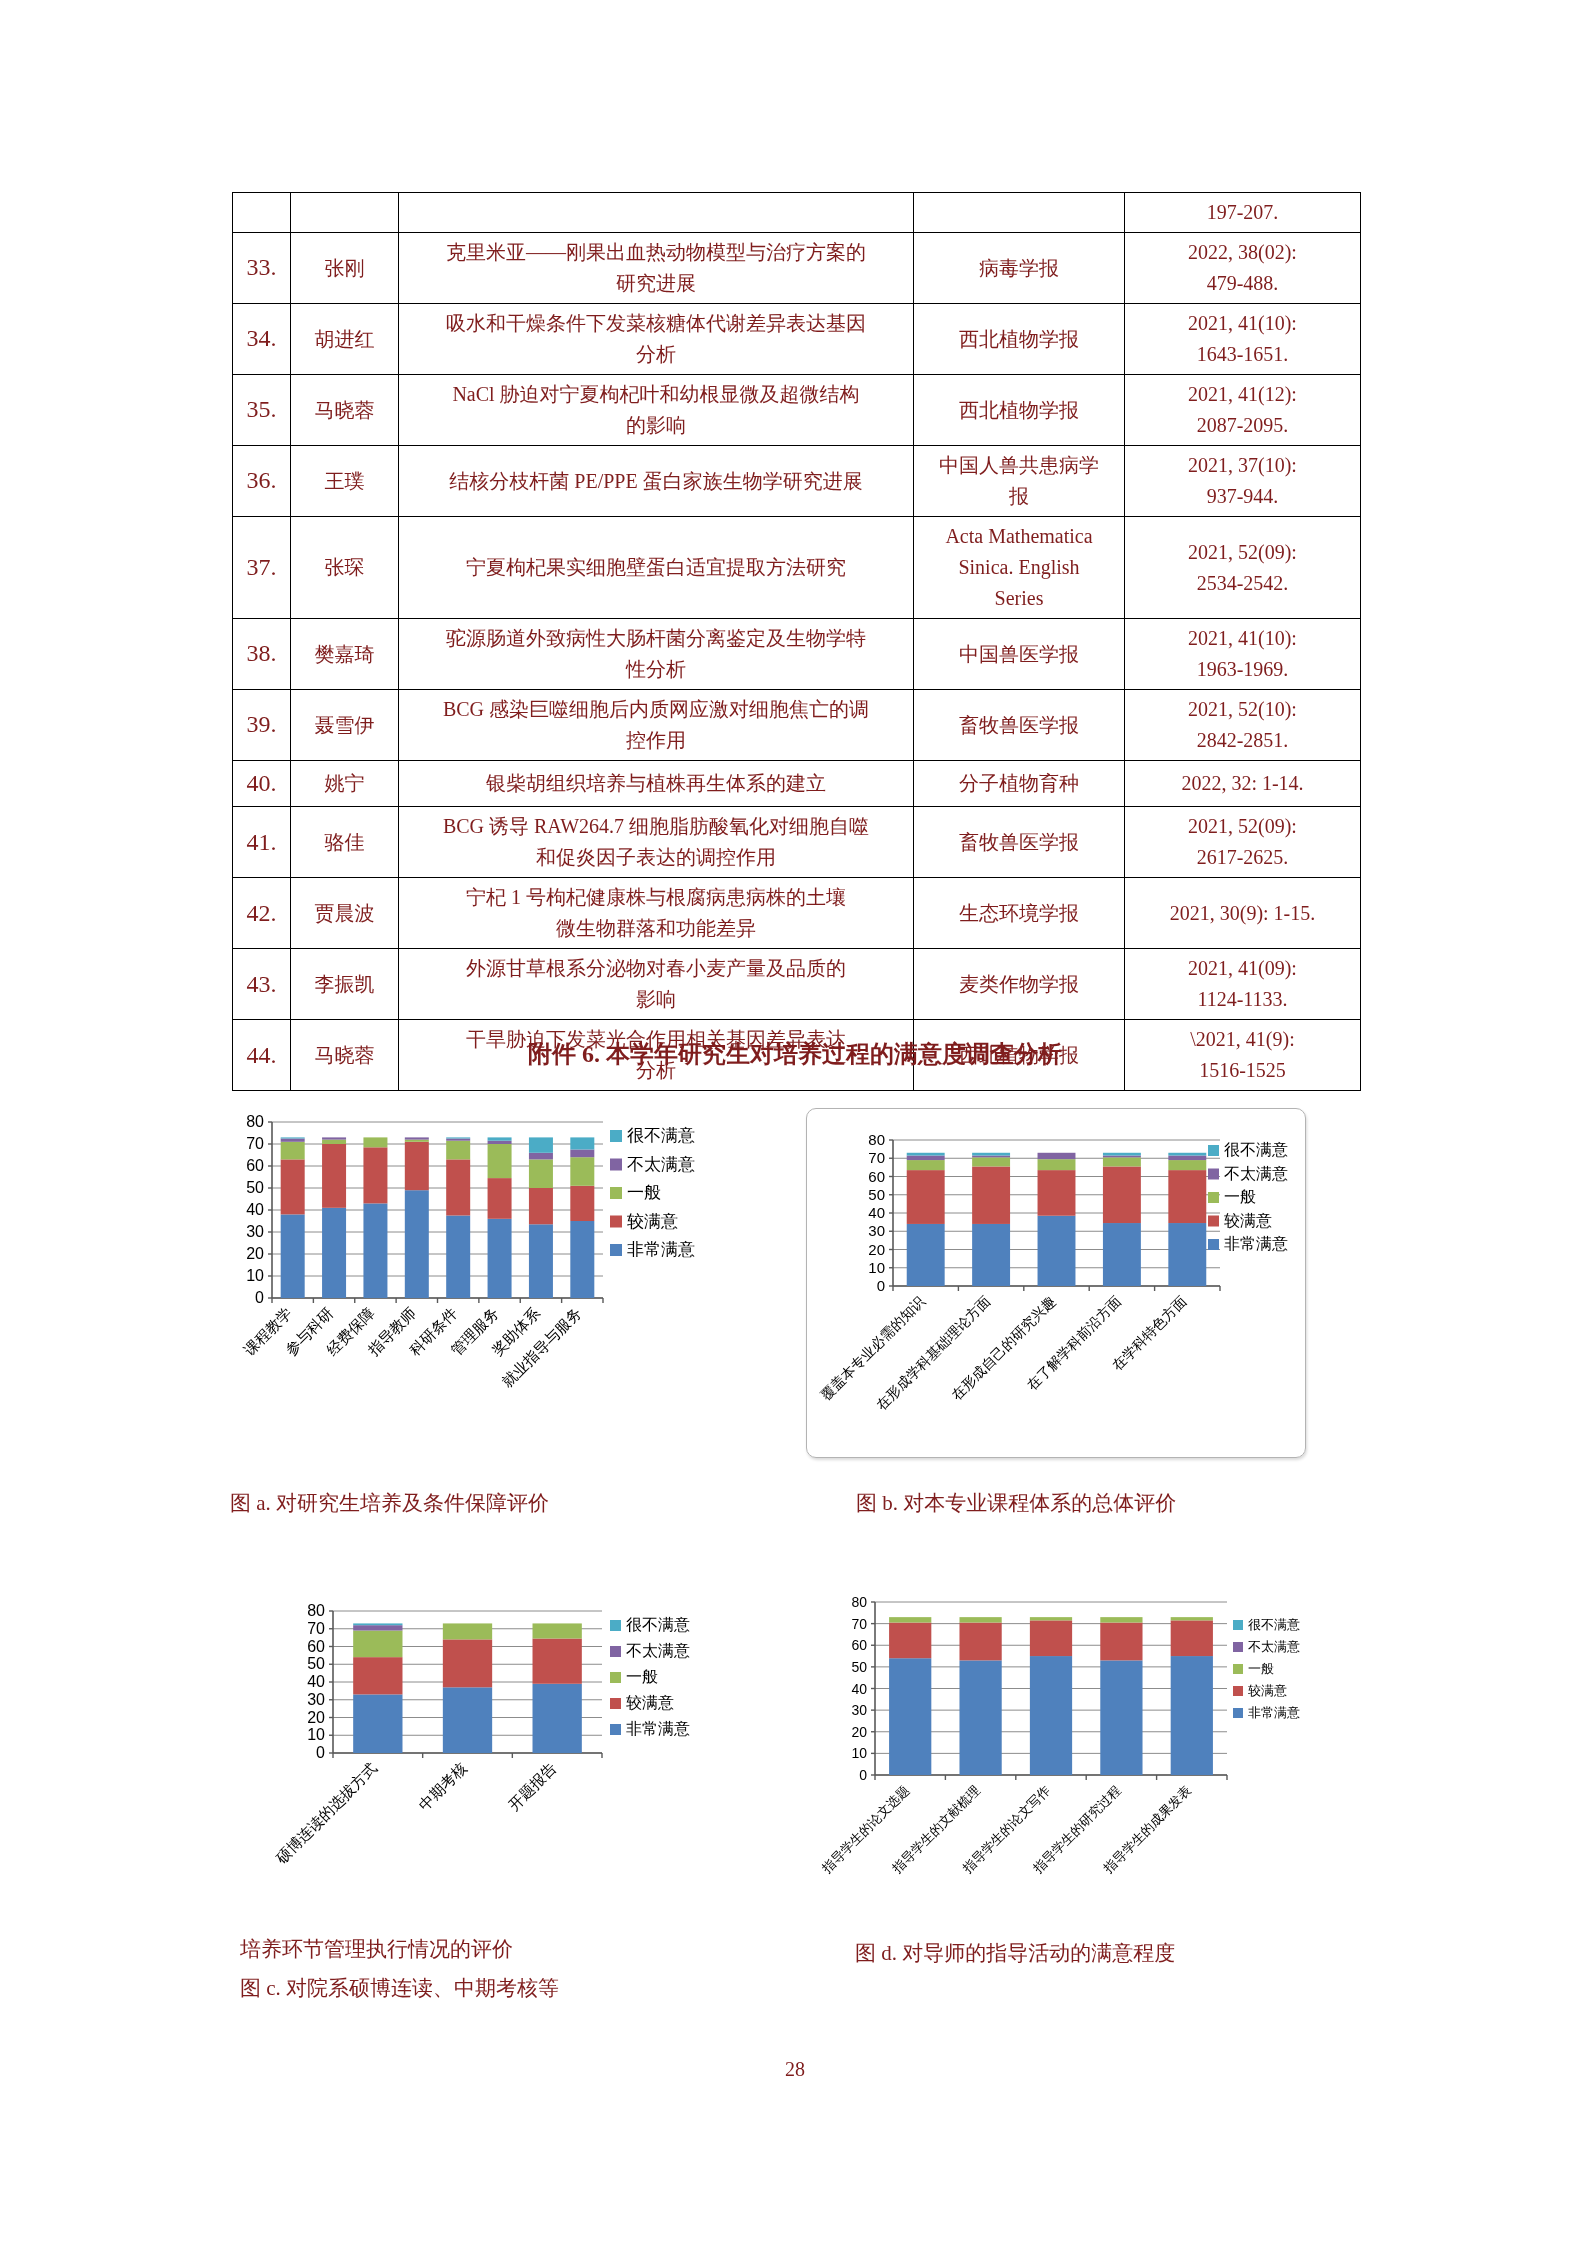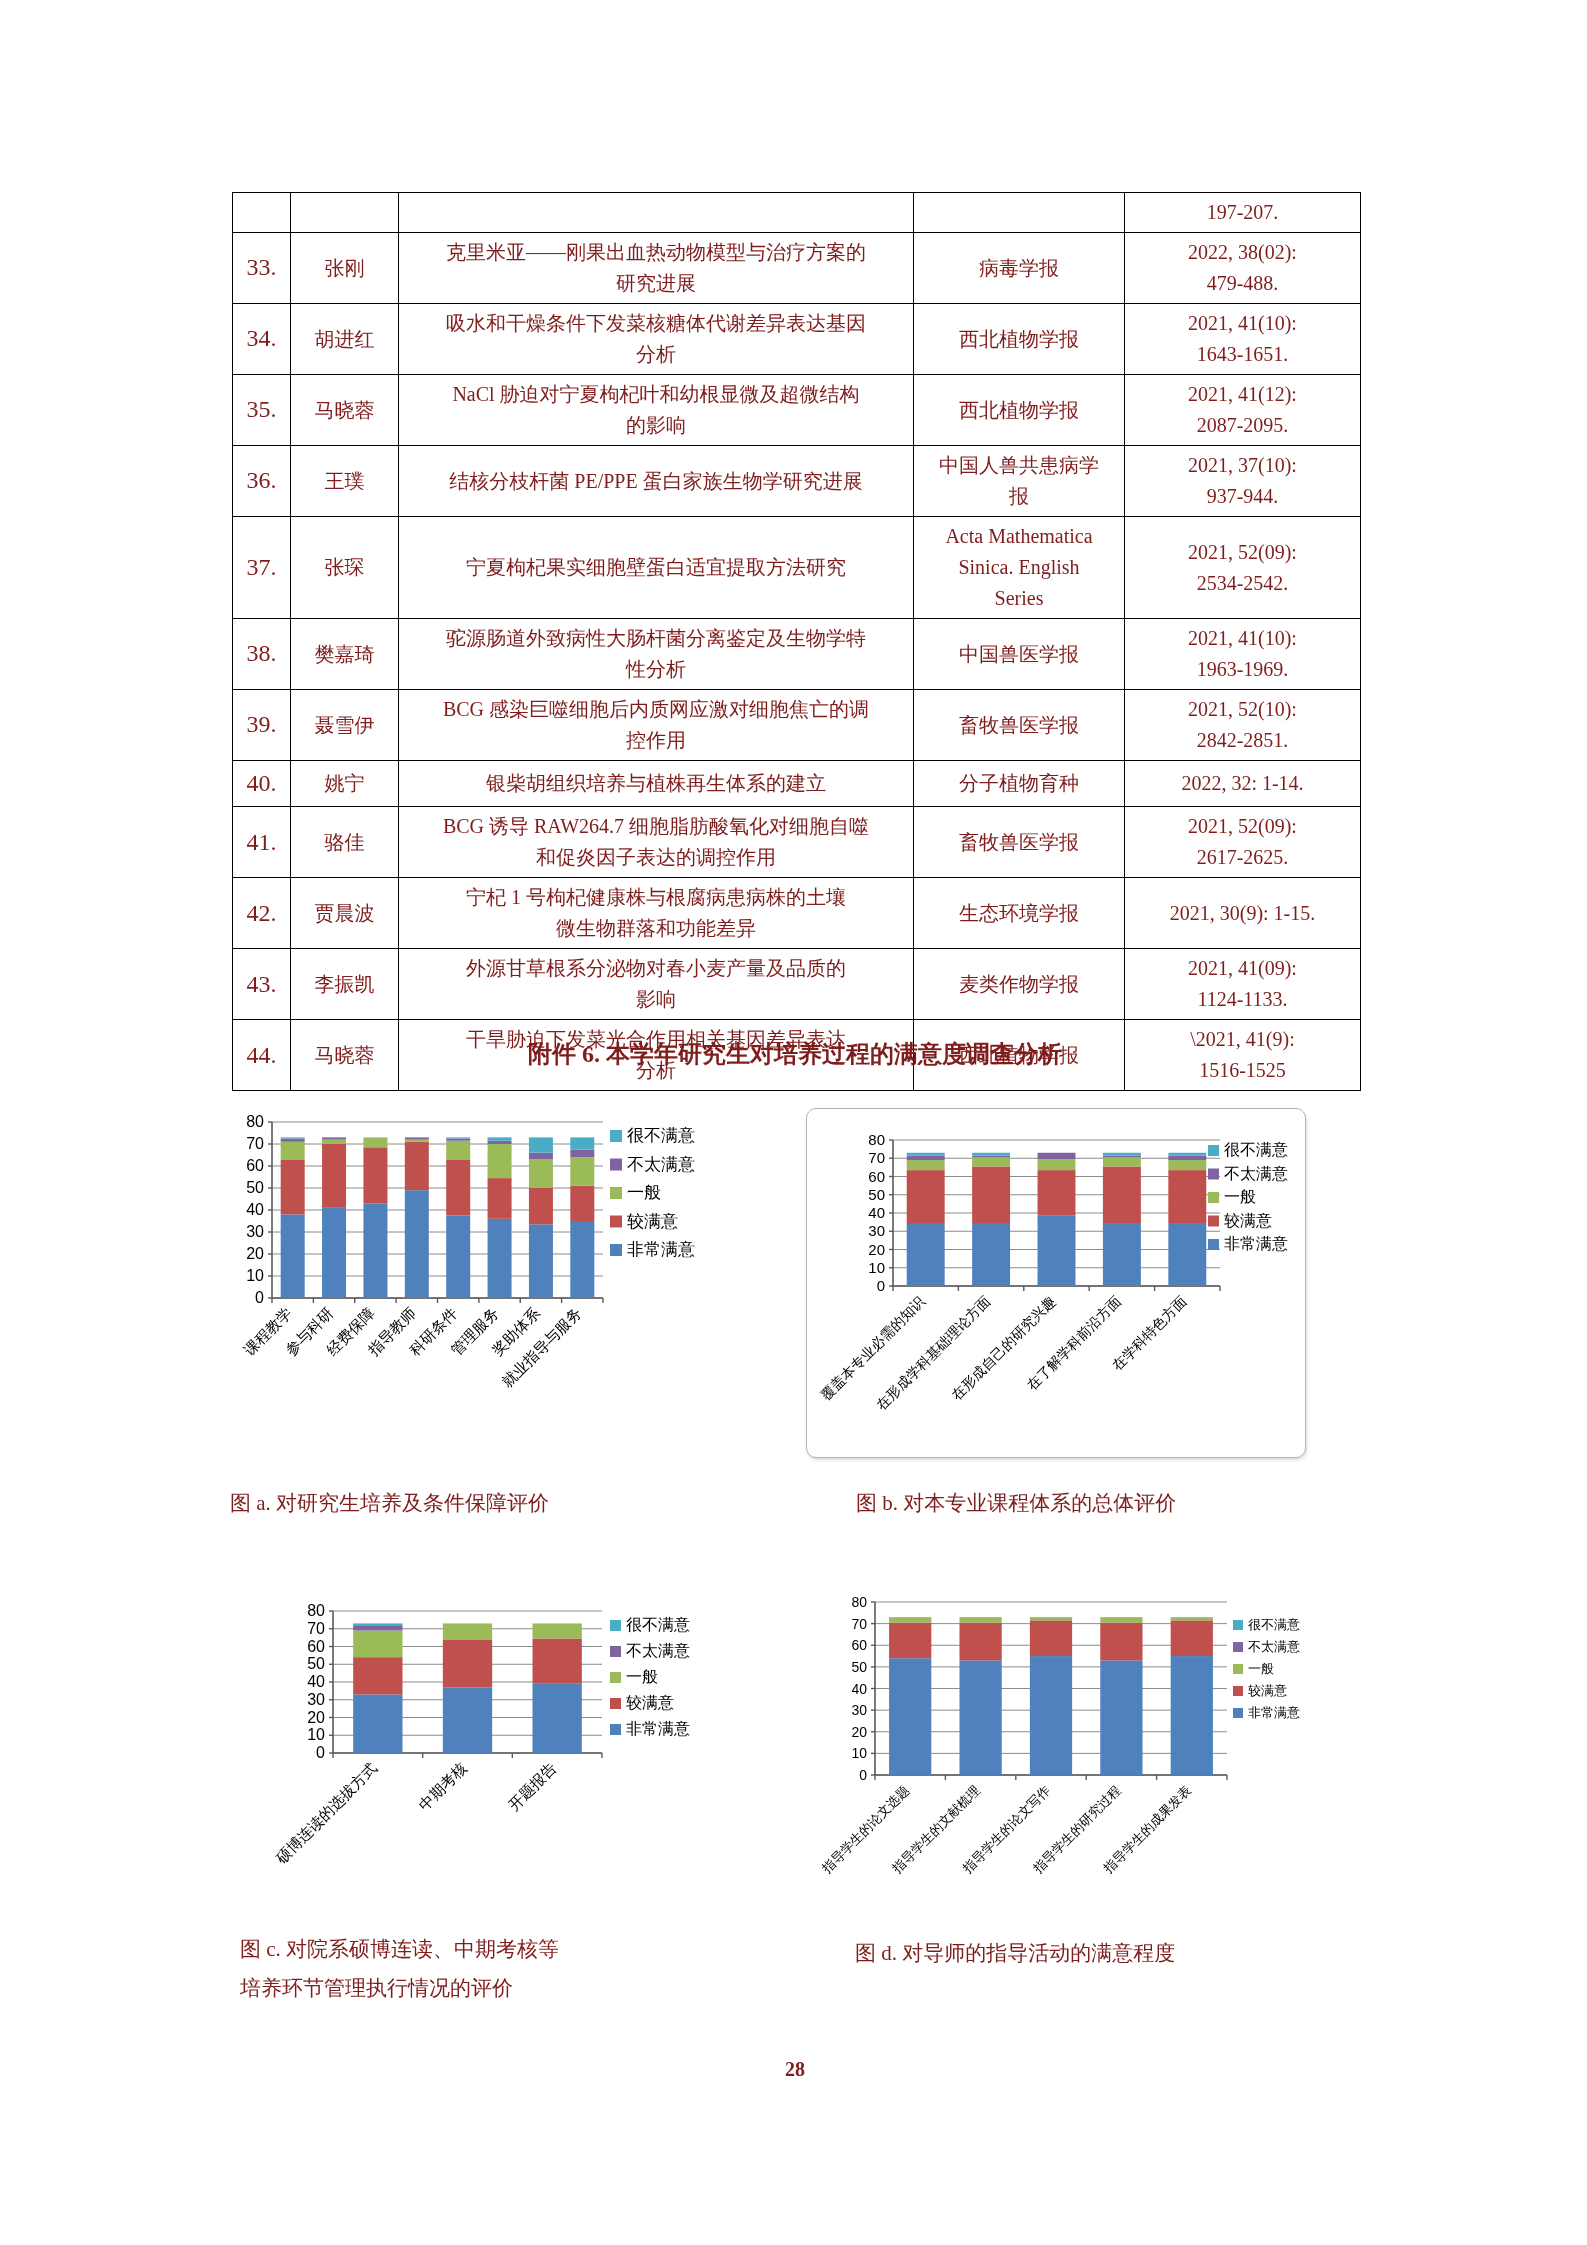--- a/index.html
+++ b/index.html
@@ -24,21 +24,21 @@
   .cap-c{left:240px;top:1930px;width:430px;}
   .cap-d{left:855px;top:1934px;width:440px;}
 
   
   .chart{position:absolute;}
   .chart svg{display:block;font-family:"Liberation Sans","DejaVu Sans",sans-serif;}
   .chart-frame{position:absolute;border:1px solid #b3b3b3;border-radius:10px;
                box-shadow:1px 2px 3px rgba(0,0,0,0.15);}
 
   .page-number{position:absolute;left:230px;top:2058px;width:1130px;text-align:center;
-               font-size:20px;font-weight:bold;}
+               font-size:20px;}
 </style>
 </head>
 <body>
 
 <div class="page">
 
   <div class="pub-table-wrap">
     <table class="pub">
       <colgroup>
         <col style="width:58px">
@@ -471,19 +471,19 @@
         <rect x="445" y="128" width="10" height="10" fill="#C0504D"></rect>
         <text x="460" y="137" font-size="13" fill="#000">较满意</text>
         <rect x="445" y="150" width="10" height="10" fill="#4F81BD"></rect>
         <text x="460" y="159" font-size="13" fill="#000">非常满意</text>
       </svg>
     </div>
 
   <div class="cap cap-a">图 a. 对研究生培养及条件保障评价</div>
   <div class="cap cap-b">图 b. 对本专业课程体系的总体评价</div>
   <div class="cap cap-c">
+    <div>培养环节管理执行情况的评价</div>
     <div>图 c. 对院系硕博连读、中期考核等</div>
-    <div>培养环节管理执行情况的评价</div>
   </div>
   <div class="cap cap-d">图 d. 对导师的指导活动的满意程度</div>
 
   <div class="page-number">28</div>
 </div>
 
 </body></html>

